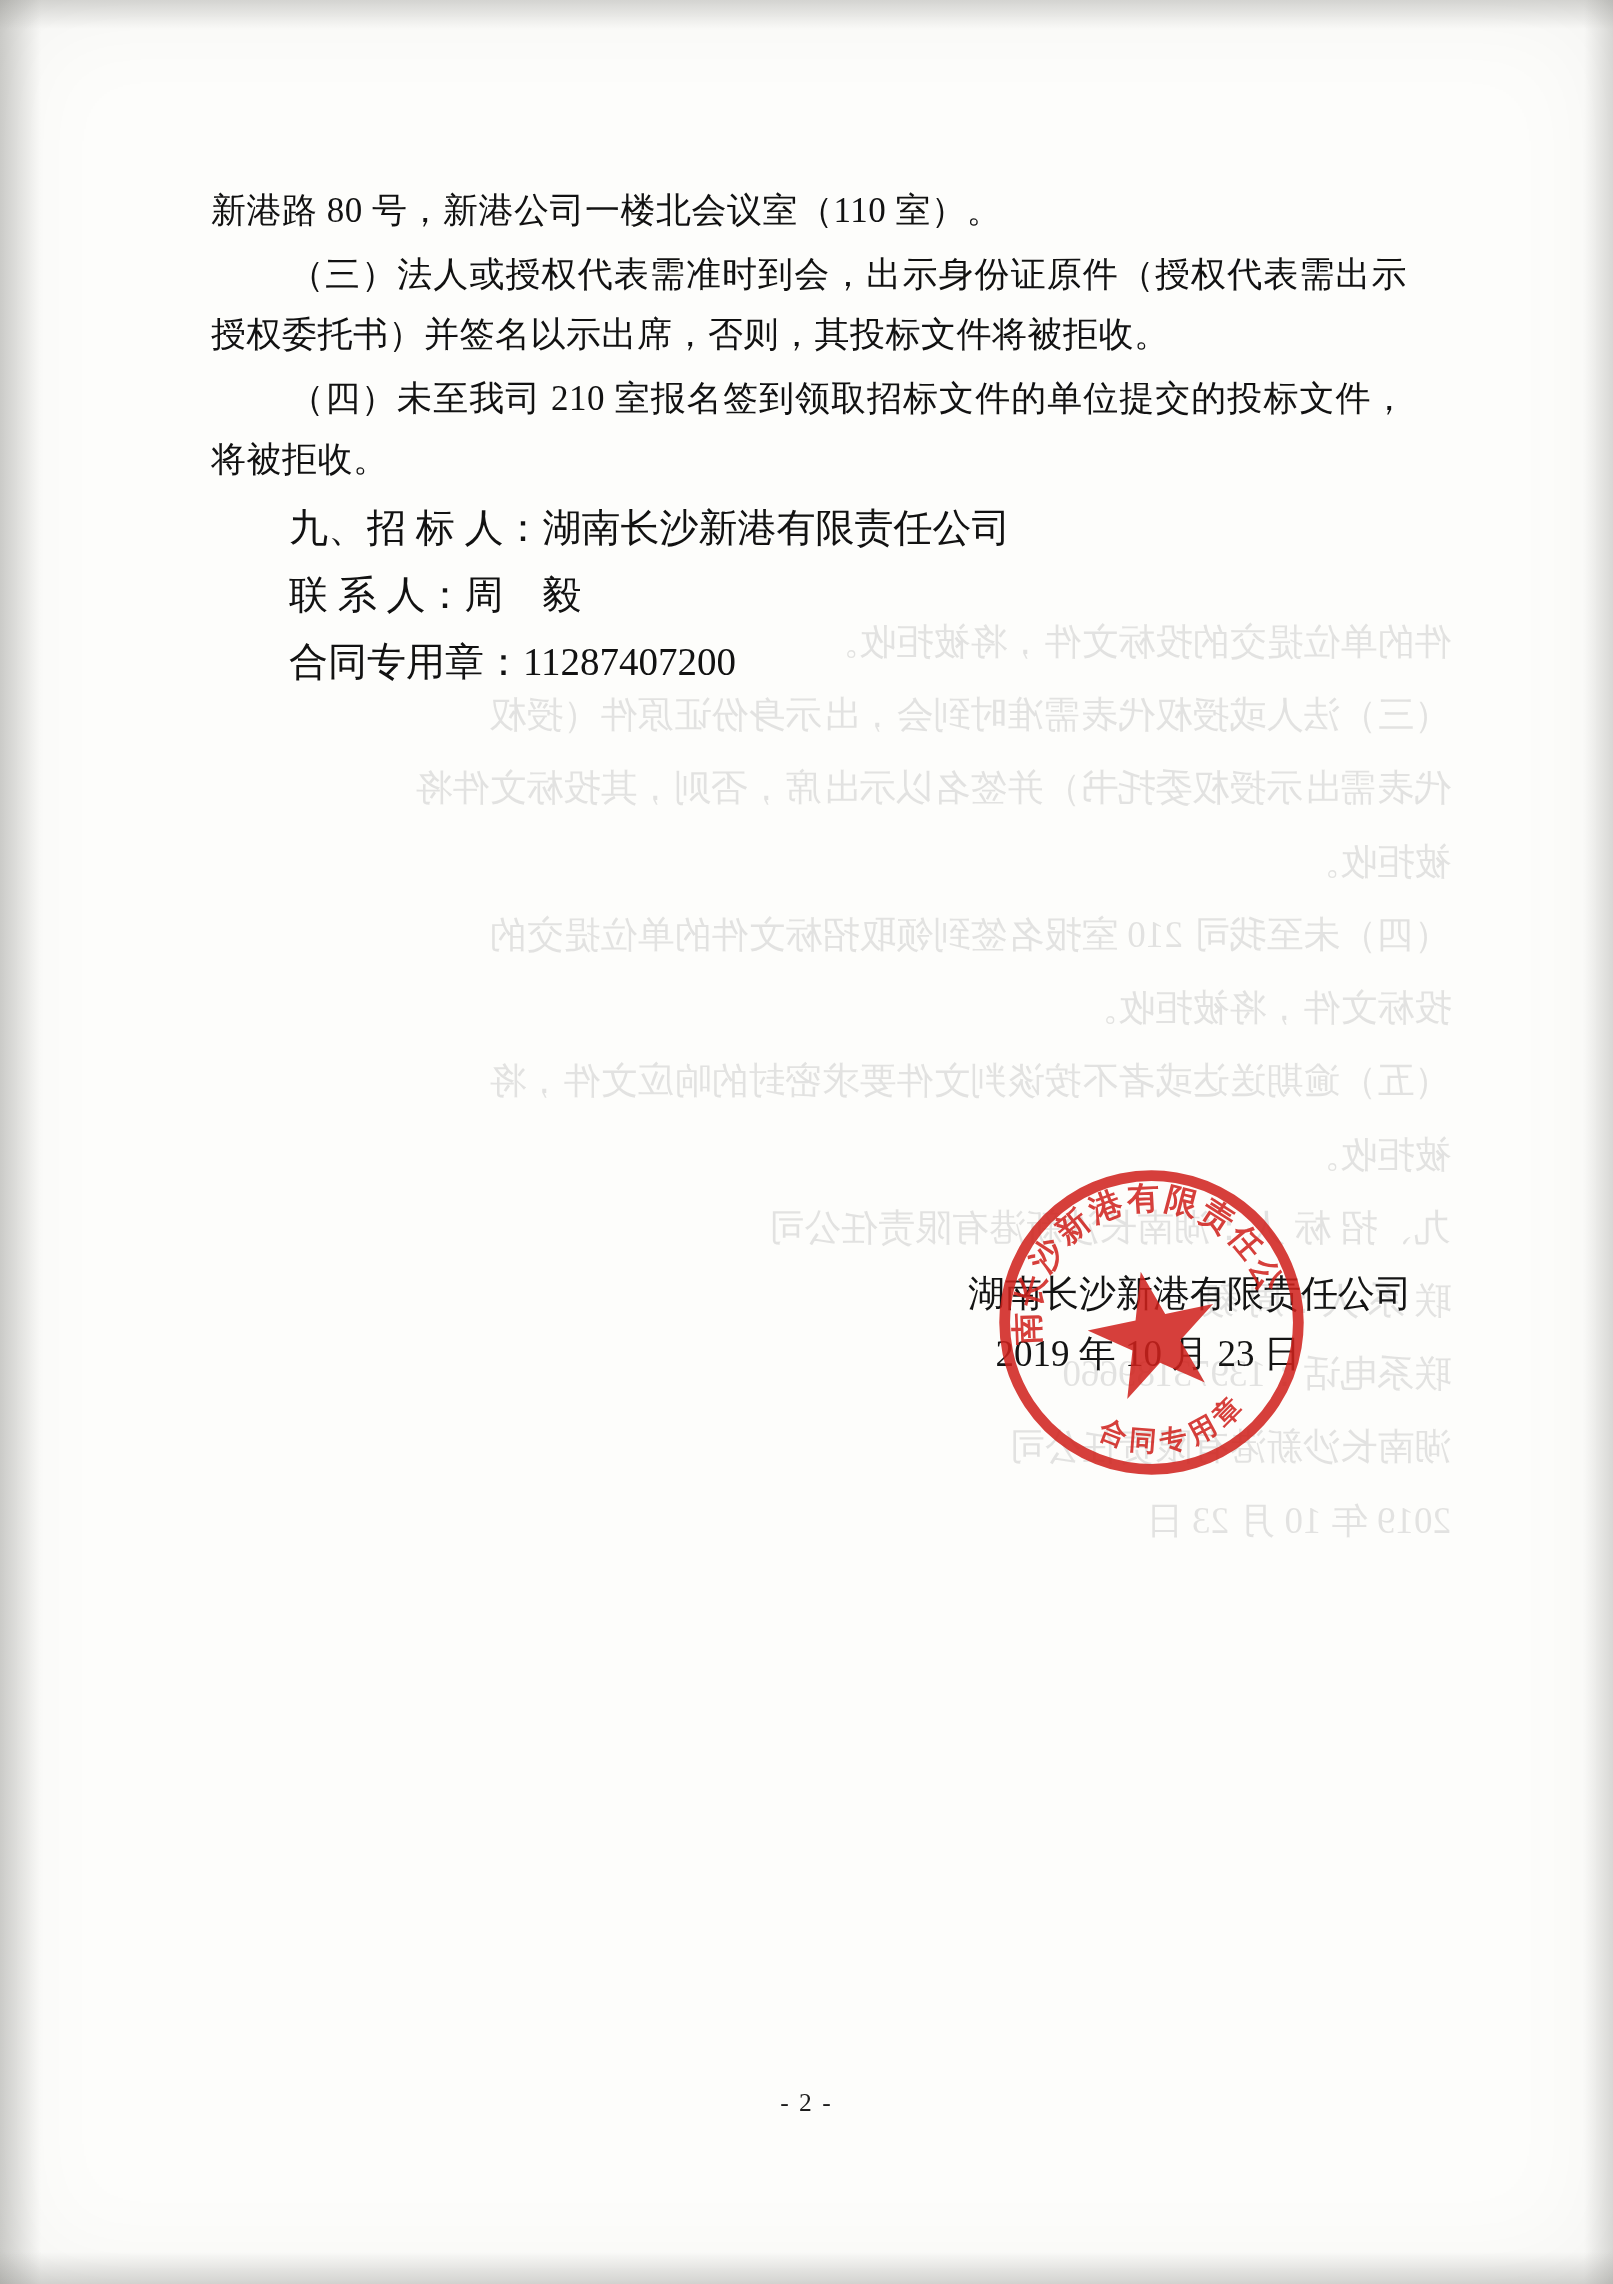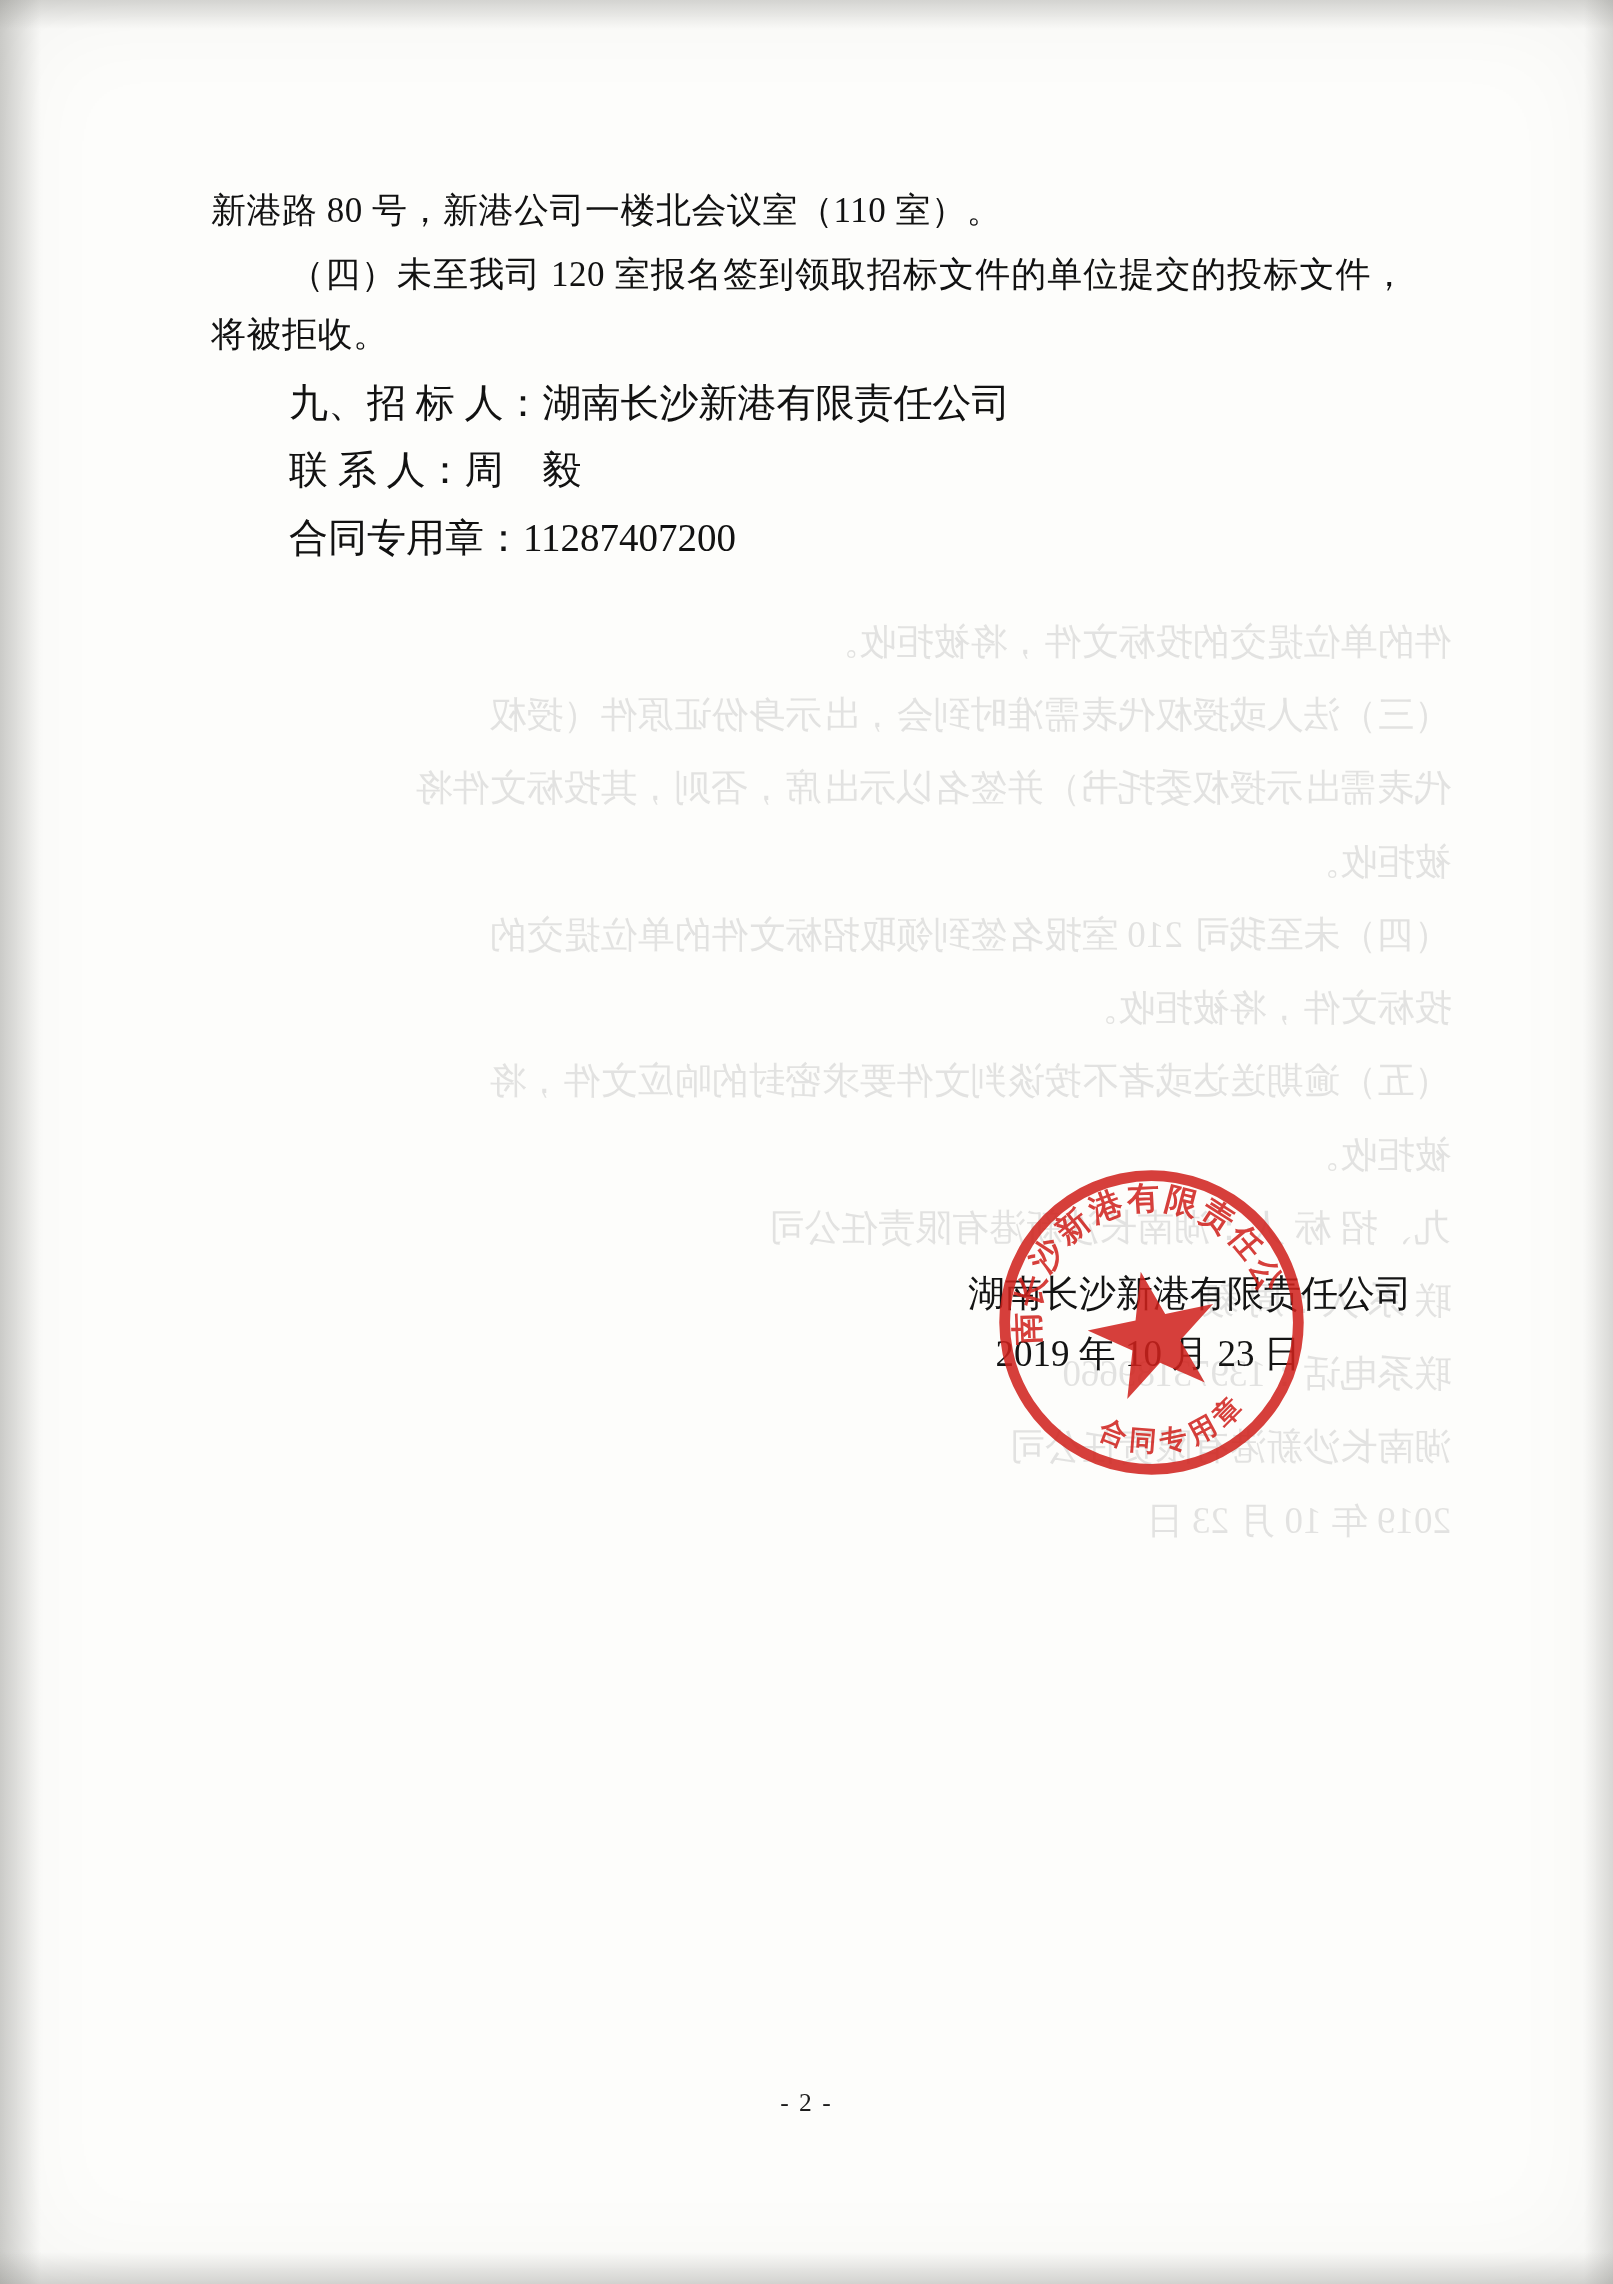--- a/index.html
+++ b/index.html
@@ -166,22 +166,23 @@
     <div>联 系 人：周  毅</div>
     <div>联系电话：13973189660</div>
     <div>湖南长沙新港有限责任公司</div>
     <div>2019 年 10 月 23 日</div>
   </div>
 
   <div class="content">
 
     <p class="para">新港路 80 号，新港公司一楼北会议室（110 室）。</p>
 
-
-    <p class="para indent">（四）未至我司 120 室报名签到领取招标文件的单位提交的投标文件，将被拒收。</p>
+    <p class="para indent">（三）法人或授权代表需准时到会，出示身份证原件（授权代表需出示授权委托书）并签名以示出席，否则，其投标文件将被拒收。</p>
+
+    <p class="para indent">（四）未至我司 210 室报名签到领取招标文件的单位提交的投标文件，将被拒收。</p>
 
 
     <div class="contact-block">
       <div class="contact-line lead">
         <span>九、招 标 人：</span><span>湖南长沙新港有限责任公司</span>
       </div>
       <div class="contact-line">
         <span>联 系 人：</span><span>周　毅</span>
       </div>
       <div class="contact-line">

